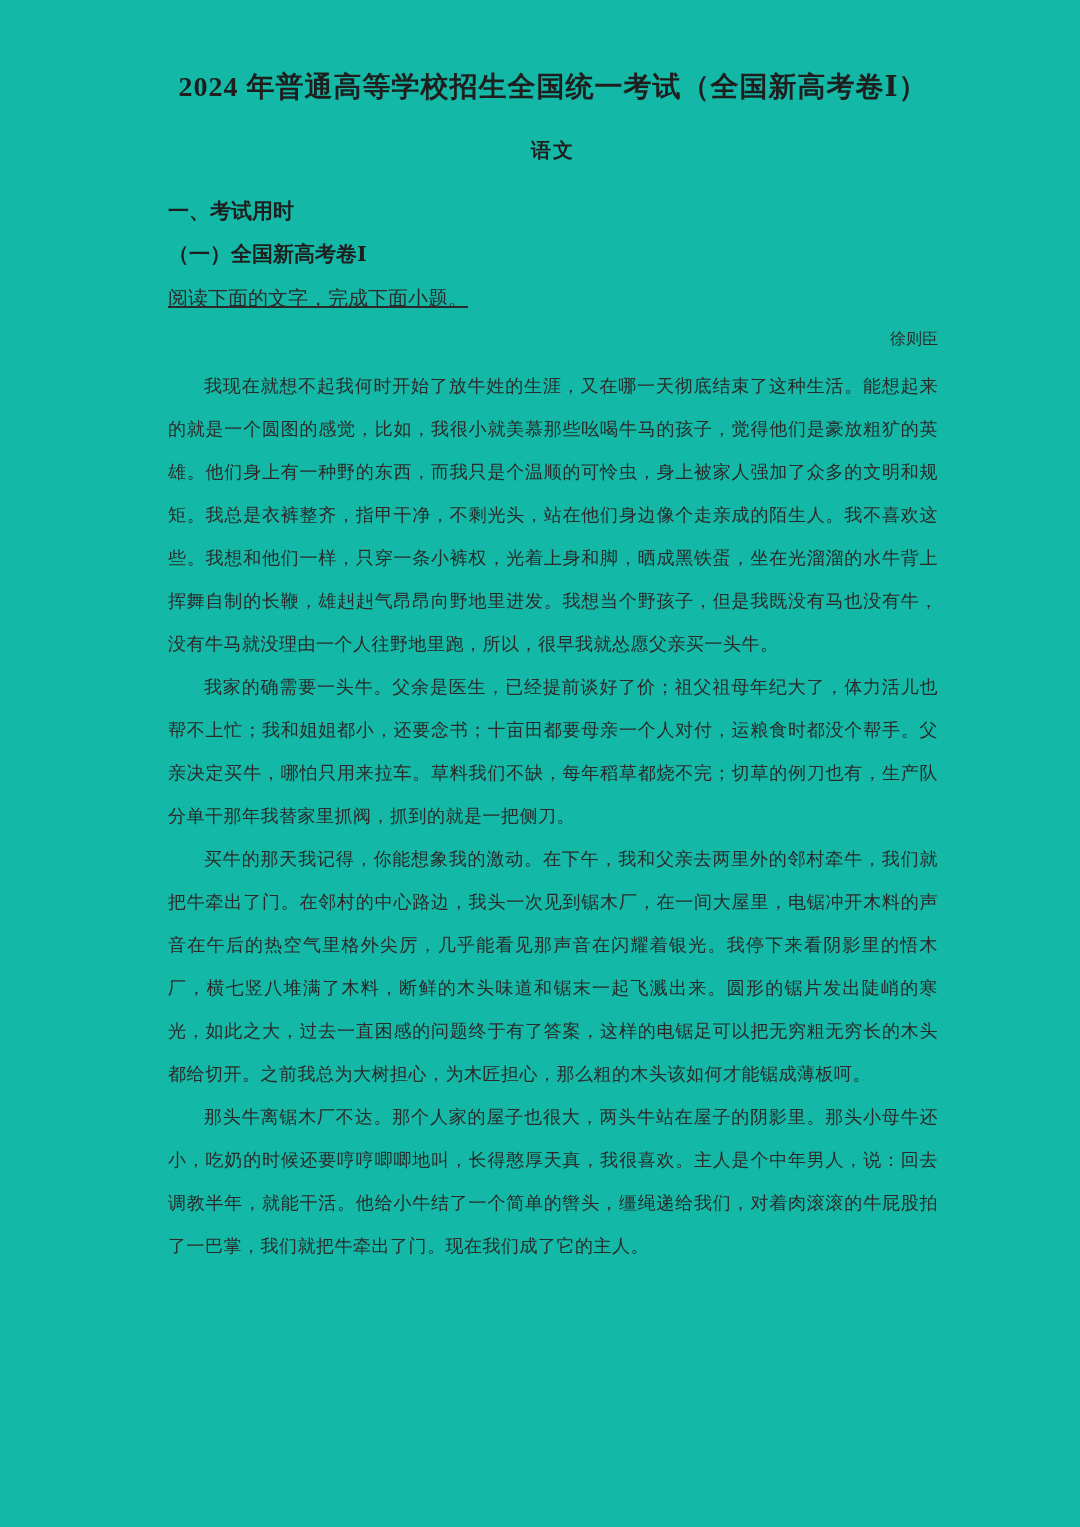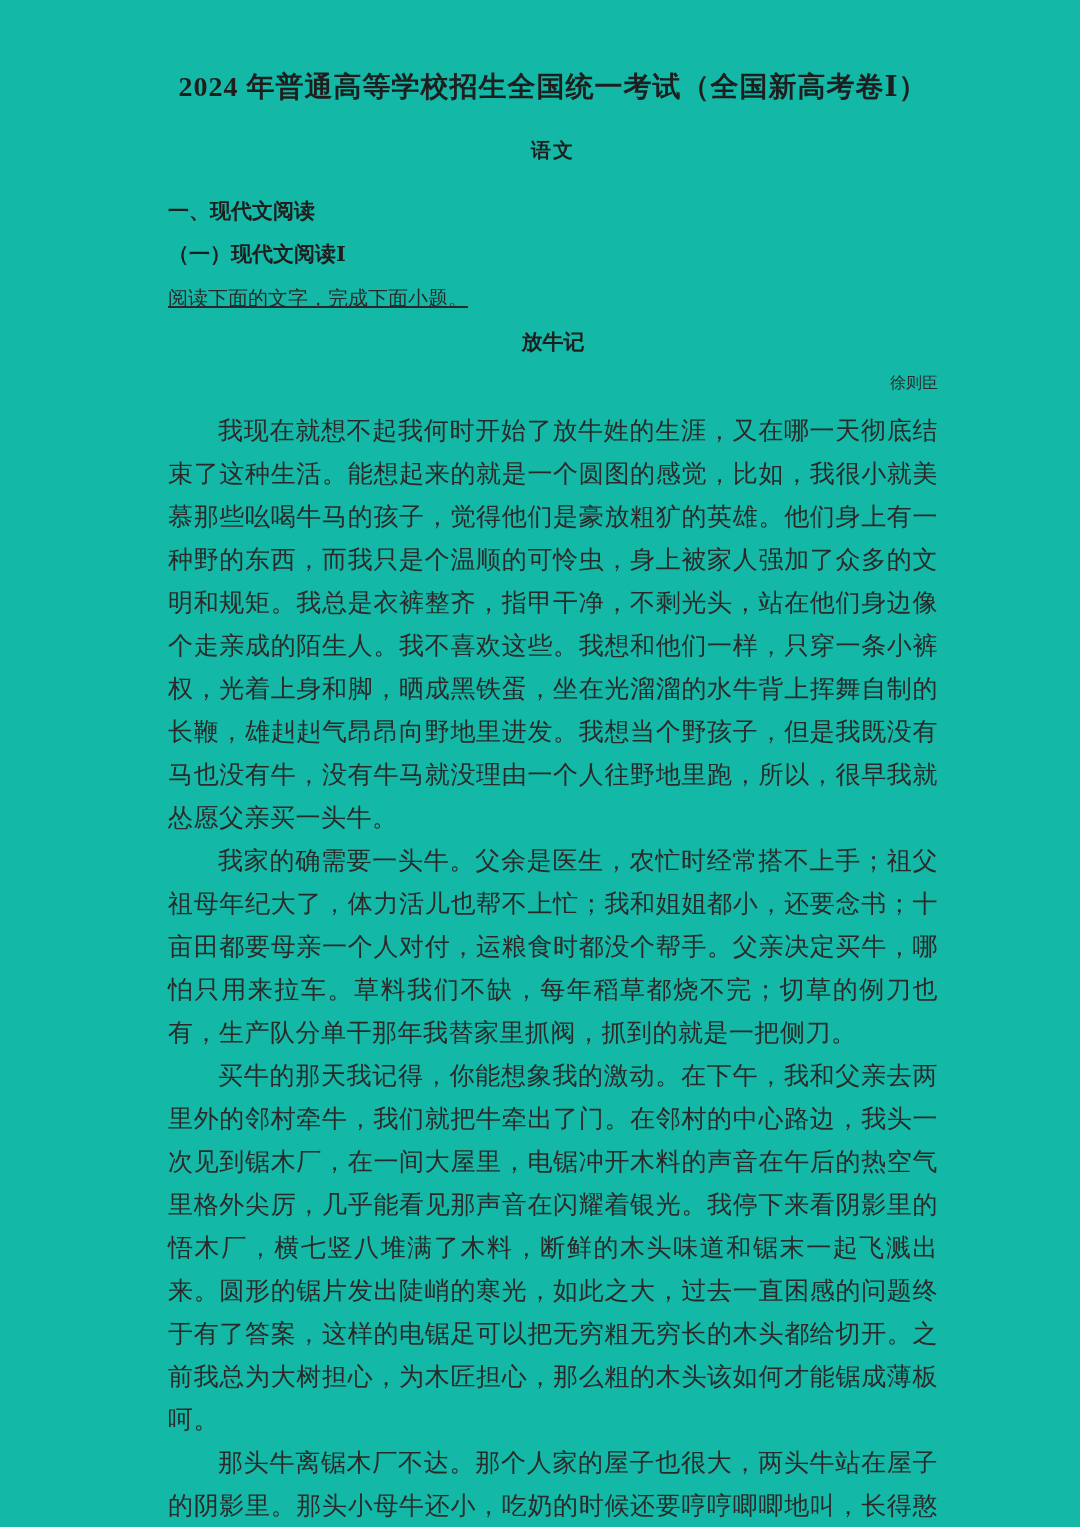--- a/index.html
+++ b/index.html
@@ -74,51 +74,50 @@
   .passage-author {
     font-size: 16px;
     font-weight: 400;
     text-align: right;
     line-height: 41px;
     margin: 0 0 4px 0;
     color: #2a2a2a;
     font-family: Liberation Mono, monospace;
   }
   .passage-body p {
-    font-size: 25px;
+    font-size: 18px;
     font-weight: 400;
     line-height: 43px;
     margin: 0;
     text-align: justify;
     text-indent: 2em;
     letter-spacing: 0.5px;
     color: #2a2a2a;
   }
 </style>
 </head>
 <body>
 
 <div class="page">
 
   <h1 class="exam-title">2024 年普通高等学校招生全国统一考试（全国新高考卷Ⅰ）</h1>
 
   <h2 class="subject-title">语文</h2>
 
 
-  <div class="section-heading">一、现代文阅读</div>
+  <div class="section-heading">一、考试用时</div>
 
-  <div class="subsection-heading">（一）现代文阅读Ⅰ</div>
+  <div class="subsection-heading">（一）全国新高考卷Ⅰ</div>
 
   <div class="reading-instruction">阅读下面的文字，完成下面小题。</div>
 
-  <div class="passage-title">放牛记</div>
 
   <div class="passage-author">徐则臣</div>
 
   <div class="passage-body">
     <p>我现在就想不起我何时开始了放牛姓的生涯，又在哪一天彻底结束了这种生活。能想起来的就是一个圆图的感觉，比如，我很小就美慕那些吆喝牛马的孩子，觉得他们是豪放粗犷的英雄。他们身上有一种野的东西，而我只是个温顺的可怜虫，身上被家人强加了众多的文明和规矩。我总是衣裤整齐，指甲干净，不剩光头，站在他们身边像个走亲成的陌生人。我不喜欢这些。我想和他们一样，只穿一条小裤权，光着上身和脚，晒成黑铁蛋，坐在光溜溜的水牛背上挥舞自制的长鞭，雄赳赳气昂昂向野地里进发。我想当个野孩子，但是我既没有马也没有牛，没有牛马就没理由一个人往野地里跑，所以，很早我就怂愿父亲买一头牛。</p>
-    <p>我家的确需要一头牛。父余是医生，农忙时经常搭不上手；祖父祖母年纪大了，体力活儿也帮不上忙；我和姐姐都小，还要念书；十亩田都要母亲一个人对付，运粮食时都没个帮手。父亲决定买牛，哪怕只用来拉车。草料我们不缺，每年稻草都烧不完；切草的例刀也有，生产队分单干那年我替家里抓阀，抓到的就是一把侧刀。</p>
+    <p>我家的确需要一头牛。父余是医生，已经提前谈好了价；祖父祖母年纪大了，体力活儿也帮不上忙；我和姐姐都小，还要念书；十亩田都要母亲一个人对付，运粮食时都没个帮手。父亲决定买牛，哪怕只用来拉车。草料我们不缺，每年稻草都烧不完；切草的例刀也有，生产队分单干那年我替家里抓阀，抓到的就是一把侧刀。</p>
     <p>买牛的那天我记得，你能想象我的激动。在下午，我和父亲去两里外的邻村牵牛，我们就把牛牵出了门。在邻村的中心路边，我头一次见到锯木厂，在一间大屋里，电锯冲开木料的声音在午后的热空气里格外尖厉，几乎能看见那声音在闪耀着银光。我停下来看阴影里的悟木厂，横七竖八堆满了木料，断鲜的木头味道和锯末一起飞溅出来。圆形的锯片发出陡峭的寒光，如此之大，过去一直困感的问题终于有了答案，这样的电锯足可以把无穷粗无穷长的木头都给切开。之前我总为大树担心，为木匠担心，那么粗的木头该如何才能锯成薄板呵。</p>
     <p>那头牛离锯木厂不达。那个人家的屋子也很大，两头牛站在屋子的阴影里。那头小母牛还小，吃奶的时候还要哼哼唧唧地叫，长得憨厚天真，我很喜欢。主人是个中年男人，说：回去调教半年，就能干活。他给小牛结了一个简单的辔头，缰绳递给我们，对着肉滚滚的牛屁股拍了一巴掌，我们就把牛牵出了门。现在我们成了它的主人。</p>
 
   </div>
 
 </div>
 
 </body></html>

